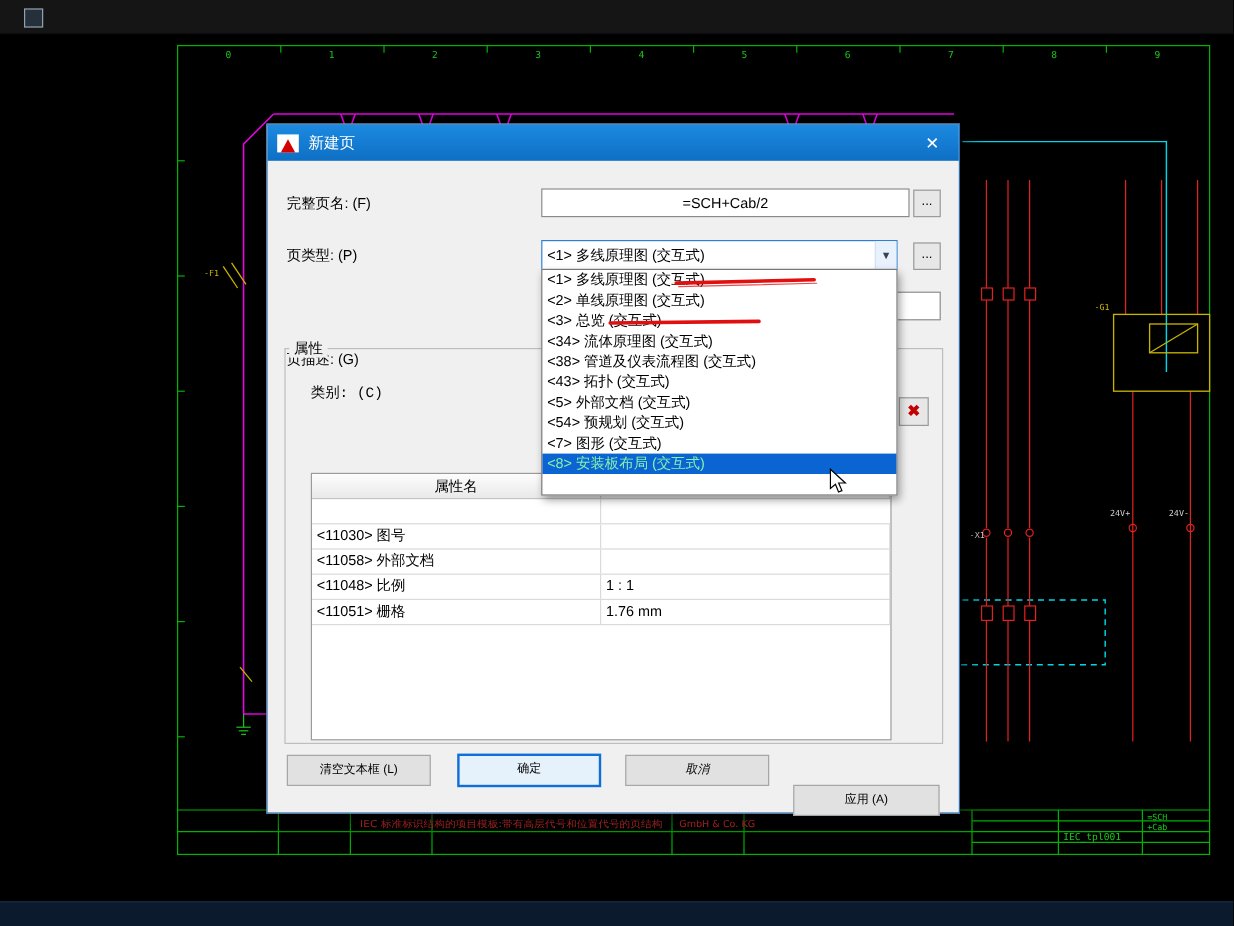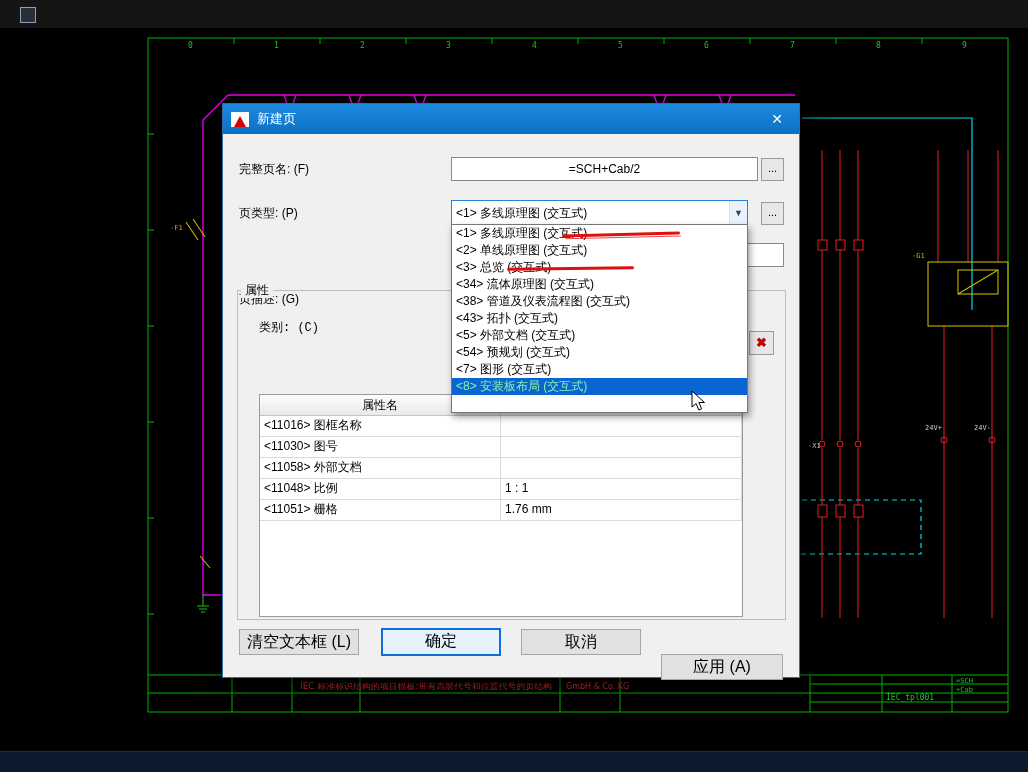--- a/index.html
+++ b/index.html
@@ -69,25 +69,25 @@
           border:1px solid #9a9a9a;box-sizing:border-box;overflow:hidden;margin-top:36px;}
   .thead{display:flex;height:20px;background:linear-gradient(#fdfdfd,#e9e9e9);
          border-bottom:1px solid #c4c4c4;}
   .th{width:241px;text-align:center;line-height:20px;border-right:1px solid #c4c4c4;
       box-sizing:border-box;}
   .tr{display:flex;height:20px;border-bottom:1px solid #dadada;}
   .td{width:241px;line-height:19px;padding:0 4px;border-right:1px solid #dadada;
       box-sizing:border-box;white-space:nowrap;overflow:hidden;}
   
   .btn{position:absolute;height:26px;background:#e1e1e1;border:1px solid #a6a6a6;
-       text-align:center;line-height:24px;font-size:16px;box-sizing:border-box;}
+       text-align:center;line-height:24px;font-size:10px;box-sizing:border-box;}
   .btn.default{background:#e5f1fb;border:2px solid #0f6fd7;line-height:22px;height:28px;}
   .b1{left:16px;top:525px;width:120px;}
   .b2{left:158px;top:524px;width:120px;}
-  .b3{left:298px;top:525px;width:120px;}
+  .b3{left:298px;top:525px;width:120px;font-style:italic;}
   .b4{left:438px;top:525px;width:122px;margin-top:25px;}
 </style>
 </head>
 <body>
 
 <div class="screen">
 
   <svg class="canvas" width="1028" height="772">
 
     <g stroke="#00b400" fill="none" stroke-width="1">
@@ -239,21 +239,20 @@
     <div class="group-label">属性</div>
     <div class="lbl" style="left:36px;top:216px;font-family:Liberation Mono, monospace;">类别: (C)</div>
     <div class="del-btn">✖</div>
 
     <div class="ptable">
       <div class="thead">
         <div class="th">属性名</div>
         <div class="th"></div>
       </div>
       <div class="tr">
-        <div class="td">&lt;11016&gt; 图框名称</div>
         <div class="td"></div>
       </div>
       <div class="tr">
         <div class="td">&lt;11030&gt; 图号</div>
         <div class="td"></div>
       </div>
       <div class="tr">
         <div class="td">&lt;11058&gt; 外部文档</div>
         <div class="td"></div>
       </div>

